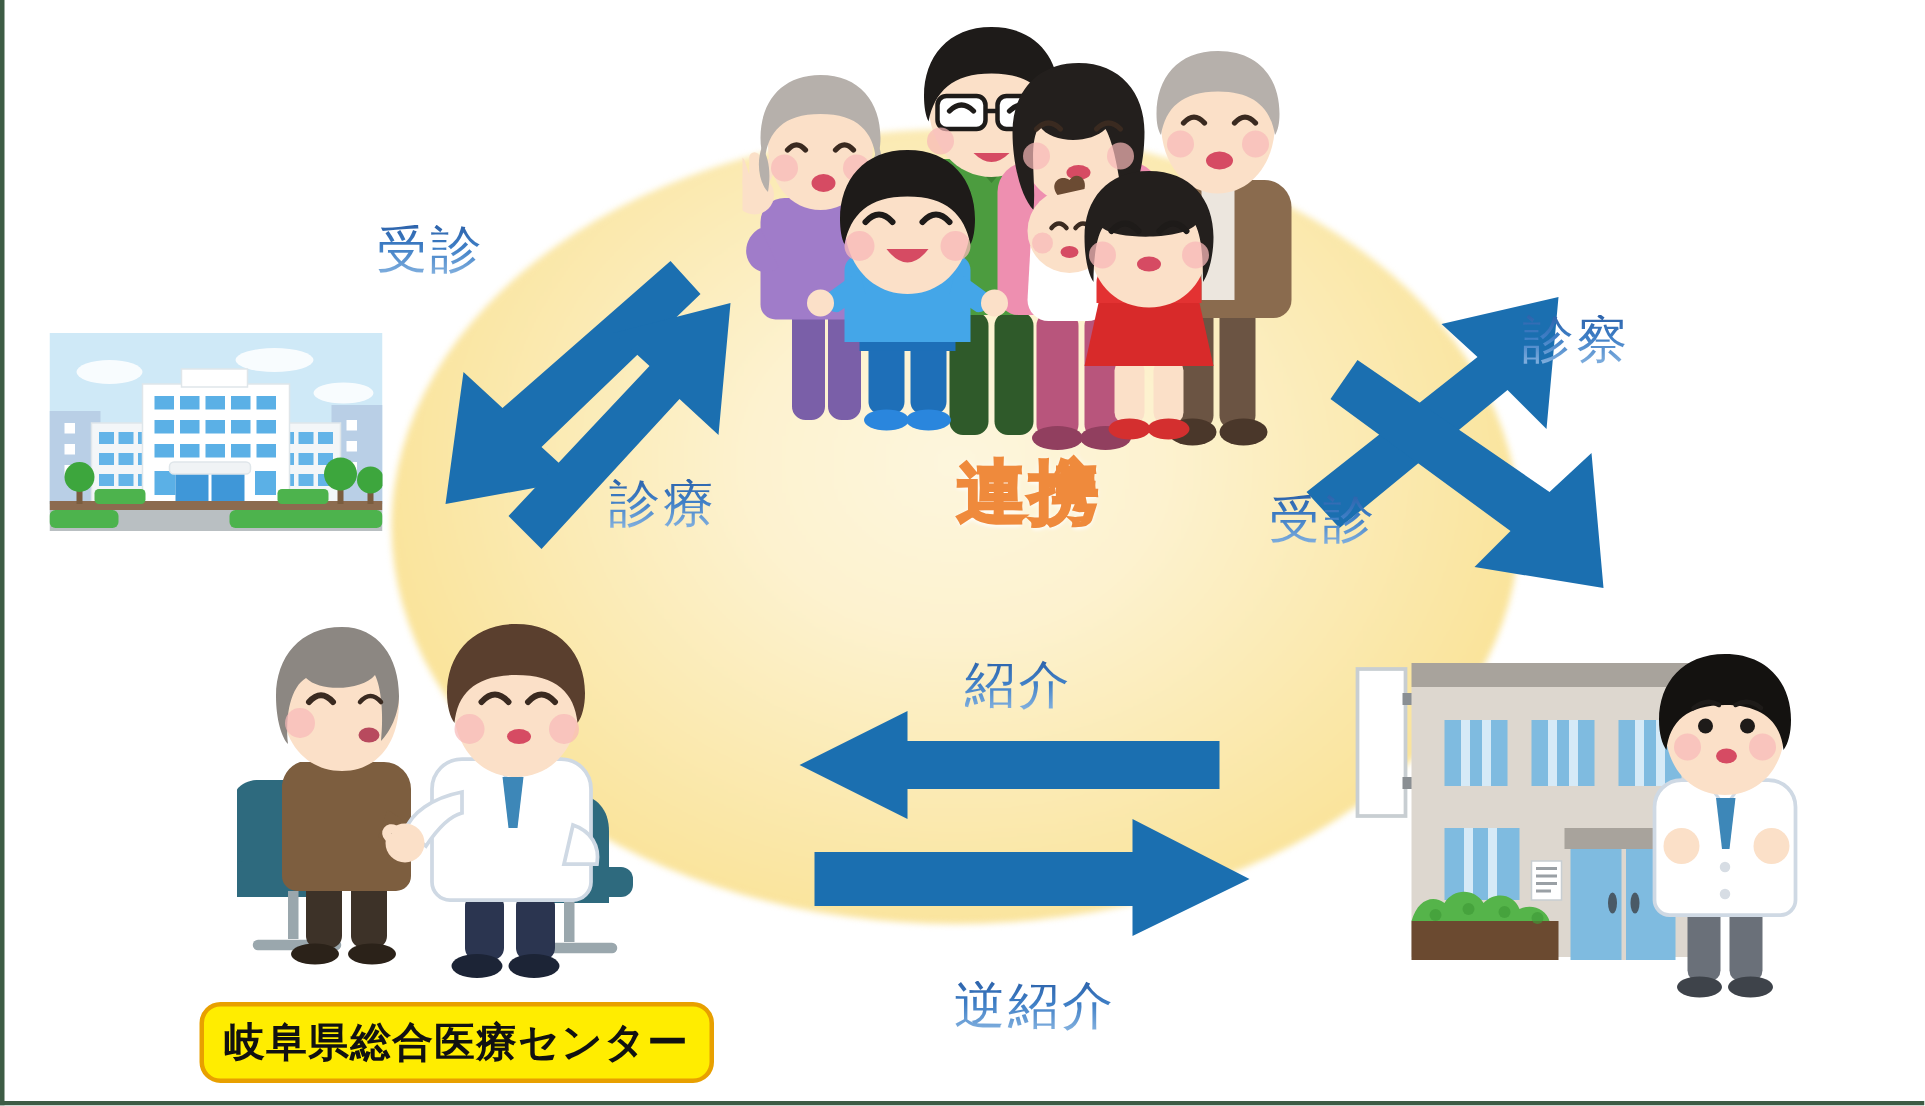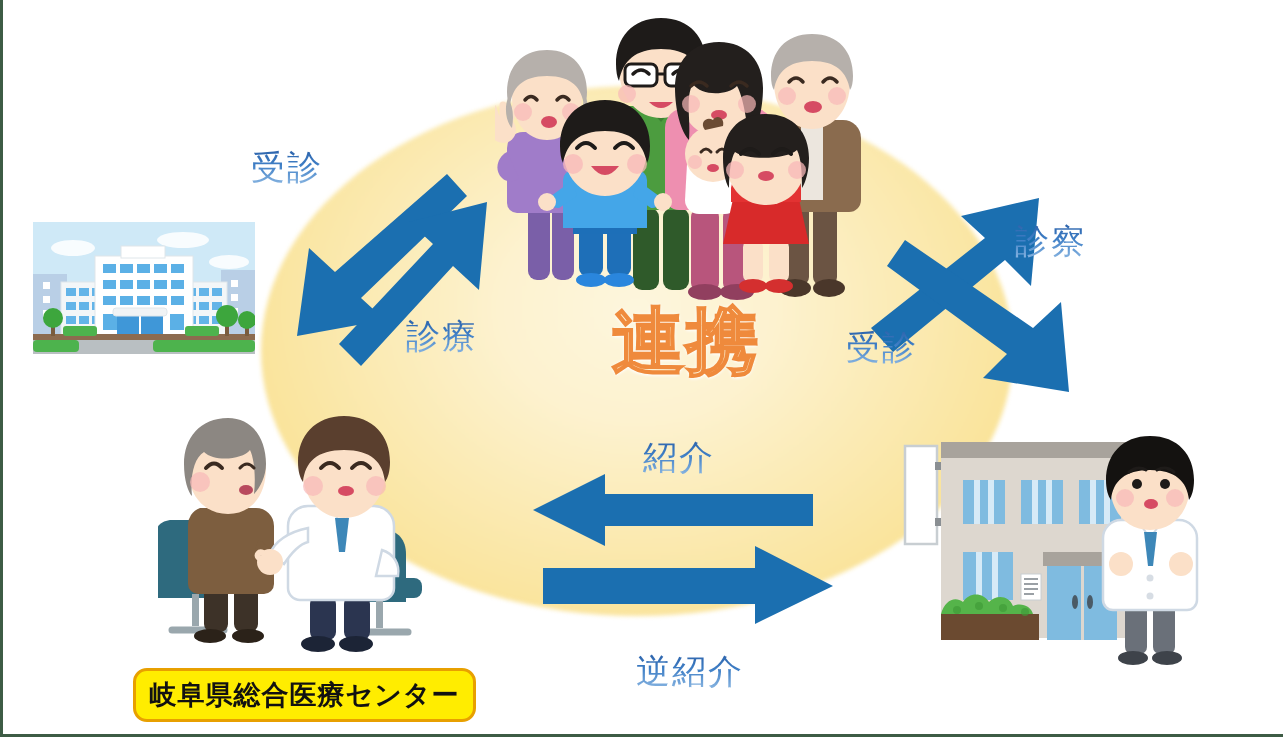--- a/index.html
+++ b/index.html
@@ -29,21 +29,21 @@
         #fdf6dd 0%, #fdf2cf 26%, #fbeab2 52%, #fae49c 72%, #f8dd86 88%, #f7d973 100%);
     filter:blur(2px);
   }
 
   
   .hub-word{
     position:absolute;
     left:583px;top:305px;
     width:200px;
     text-align:center;
-    font-size:72px;
+    font-size:46px;
     font-weight:700;
     letter-spacing:2px;
     line-height:1;
     color:#fcefd2;
     -webkit-text-stroke:2px #ef8a3c;
     text-shadow:0 0 5px #ffffff, 0 2px 3px rgba(255,255,255,.9);
   }
 
   
   .lbl{
@@ -53,21 +53,21 @@
     letter-spacing:2px;
     line-height:1;
     background:linear-gradient(180deg,#2d63ab 0%,#3f7fc6 45%,#86b3e0 100%);
     -webkit-background-clip:text;
     background-clip:text;
     color:transparent;
     white-space:nowrap;
   }
   .lbl-jushin-tl{left:248px;top:150px;}
   .lbl-shinryo  {left:403px;top:319px;}
-  .lbl-shinsatsu{left:1012px;top:224px;}
+  .lbl-shinsatsu{left:1012px;top:210px;}
   .lbl-jushin-r {left:843px;top:330px;}
   .lbl-shokai   {left:640px;top:440px;}
   .lbl-gyaku    {left:633px;top:630px;margin-top:24px;}
 
   
   .arrow{position:absolute;}
   .arrow svg{display:block;overflow:visible;}
 
   
   .caption-box{

